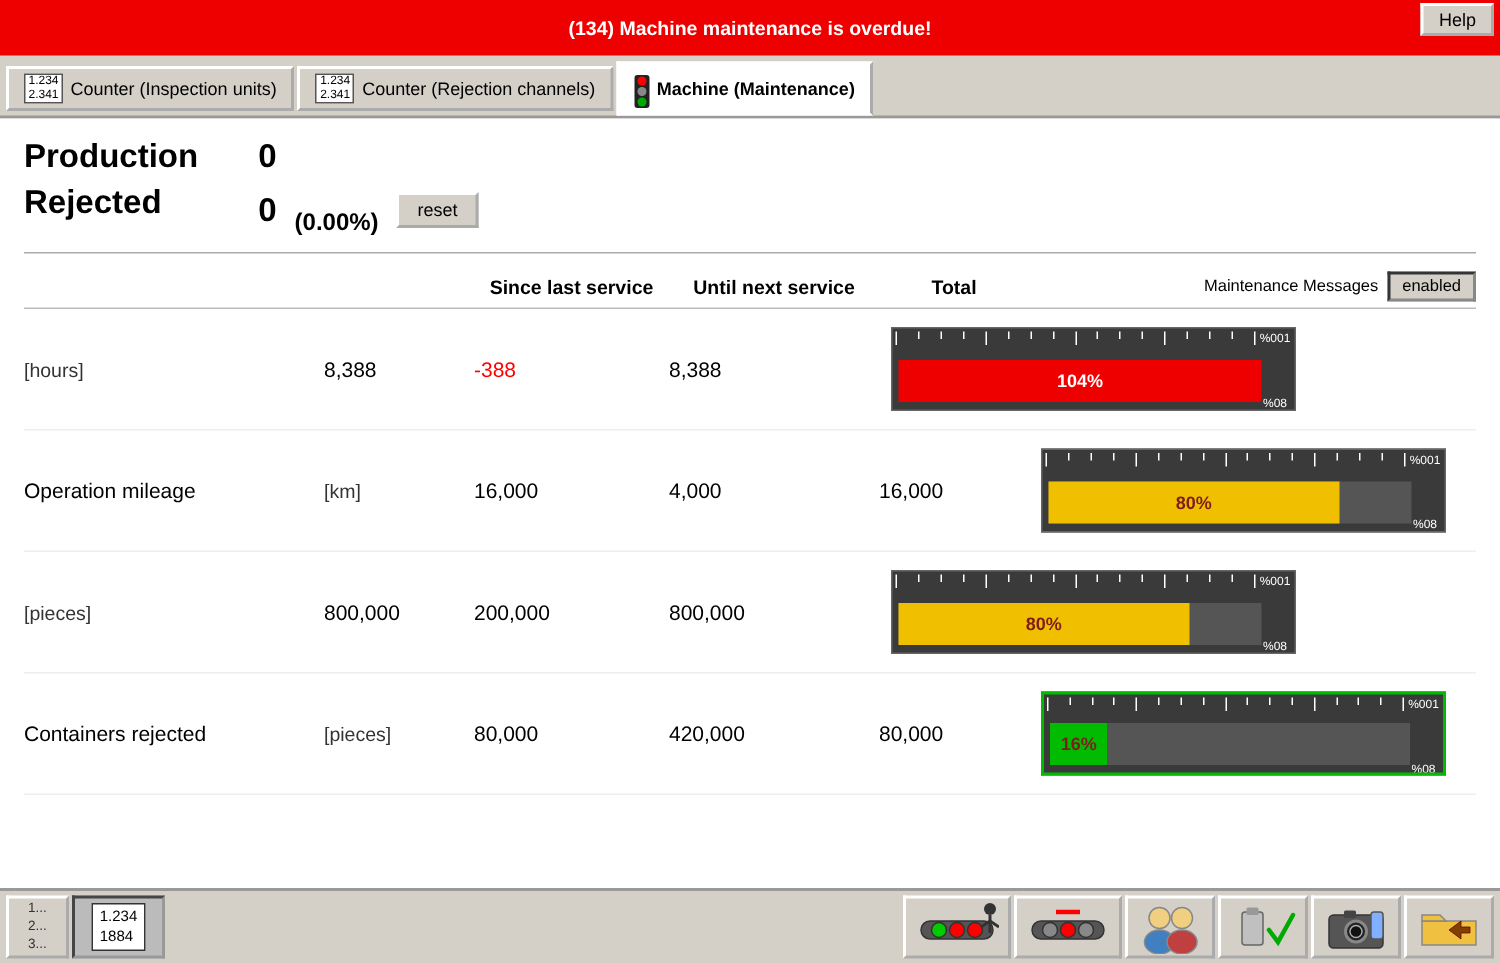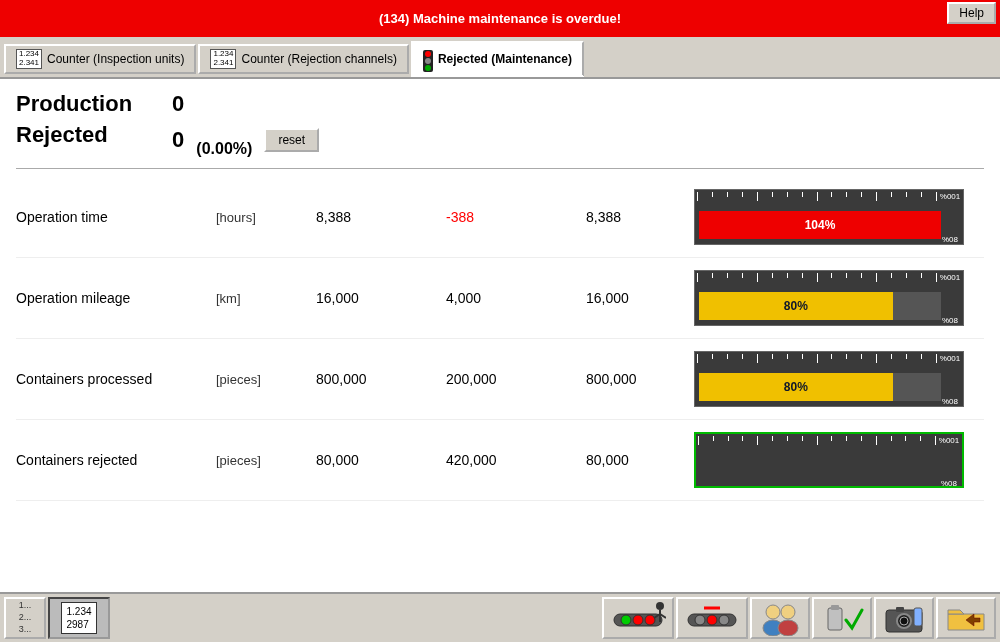--- a/index.html
+++ b/index.html
@@ -114,21 +114,21 @@
     }
     .metric-name { font-size: 14px; }
     .metric-unit { font-size: 13px; color: #333; }
     .metric-val { text-align: left; font-size: 14px; }
     .metric-val.negative { color: red; }
     .gauge-bar {
       height: 100%;
       display: flex;
       align-items: center;
       justify-content: center;
-      color: #0f172a;
+      color: #7f1d1d;
       font-size: 12px;
       font-weight: bold;
     }
     .gauge-bar.red { background: #e00; color: white; }
     .gauge-bar.yellow { background: #f0c000; }
     .gauge-bar.green { background: #00bb00; }
 
     
     #taskbar {
       position: fixed;
@@ -246,21 +246,21 @@
   </div>
 
   <div class="tab active">
     <span>
       <div class="traffic-light">
         <div class="tl-dot tl-red"></div>
         <div class="tl-dot tl-yellow"></div>
         <div class="tl-dot tl-green" style="background:#00aa00;"></div>
       </div>
     </span>
-    <span>Rejected (Maintenance)</span>
+    <span>Machine (Maintenance)</span>
   </div>
 </div>
 
 <div id="main">
 
   <div id="prod-header">
     <div class="prod-labels">
       <div class="prod-label">Production</div>
       <div class="prod-label">Rejected</div>
     </div>
@@ -271,23 +271,33 @@
         <span class="prod-value" style="font-size:16px;margin-top:18px;">(0.00%)</span>
         <button class="reset-btn">reset</button>
       </div>
     </div>
   </div>
 
   <hr class="sep">
 
   <div id="metrics-area">
 
+    <div style="display:flex; align-items:center; padding: 4px 0; border-bottom: 1px solid #bbb;">
+      <div style="width:200px;"></div>
+      <div style="width:100px;"></div>
+      <div style="width:130px; text-align:center; font-weight:bold; font-size:13px;">Since last service</div>
+      <div style="width:140px; text-align:center; font-weight:bold; font-size:13px;">Until next service</div>
+      <div style="width:100px; text-align:center; font-weight:bold; font-size:13px;">Total</div>
+      <div style="flex:1; display:flex; justify-content:flex-end; align-items:center; gap:6px;">
+        <span style="font-size:11px;">Maintenance Messages</span>
+        <span class="enabled-badge">enabled</span>
+      </div>
+    </div>
 
     <div class="metric-row">
-      <div class="metric-name">Operation time</div>
       <div class="metric-unit">[hours]</div>
       <div class="metric-val">8,388</div>
       <div class="metric-val negative">-388</div>
       <div class="metric-val">8,388</div>
       <div style="padding-left:8px;">
         <div class="gauge-wrapper">
           <div class="gauge-bg">
 
             <div class="scale-labels-row">
               <span>%001</span>
@@ -356,21 +366,20 @@
             </div>
             <div class="bar-track">
               <div class="gauge-bar yellow" style="width:80%;">80%</div>
             </div>
           </div>
         </div>
       </div>
     </div>
 
     <div class="metric-row">
-      <div class="metric-name">Containers processed</div>
       <div class="metric-unit">[pieces]</div>
       <div class="metric-val">800,000</div>
       <div class="metric-val">200,000</div>
       <div class="metric-val">800,000</div>
       <div style="padding-left:8px;">
         <div class="gauge-wrapper">
           <div class="gauge-bg">
             <div class="scale-labels-row">
               <span>%001</span>
               <span>%08</span>
@@ -427,20 +436,23 @@
                 <div class="tick big"></div>
               <div class="tick"></div>
                 <div class="tick"></div>
                 <div class="tick"></div>
                 <div class="tick big"></div>
               <div class="tick"></div>
                 <div class="tick"></div>
                 <div class="tick"></div>
                 <div class="tick big"></div>
             </div>
+            <div class="bar-track">
+              <div class="gauge-bar green" style="width:16%;">16%</div>
+            </div>
           </div>
         </div>
       </div>
     </div>
 
   </div>
 </div>
 
 <div id="taskbar">
 
@@ -448,21 +460,21 @@
     <div class="taskbar-item-list">
       <span>1...</span>
       <span>2...</span>
       <span>3...</span>
     </div>
   </div>
 
   <div class="taskbar-item active" style="min-width:62px;">
     <div style="border:1px solid #333; background:white; padding:2px 4px; font-size:10px; line-height:1.3;">
       <div>1.234</div>
-      <div>2987</div>
+      <div>1884</div>
     </div>
   </div>
 
   <div style="flex:1;"></div>
 
   <div class="taskbar-item" style="min-width:70px;">
     <svg width="56" height="36">
 
       <rect x="4" y="14" width="48" height="12" rx="6" fill="#555" stroke="#333" stroke-width="1"></rect>
 

